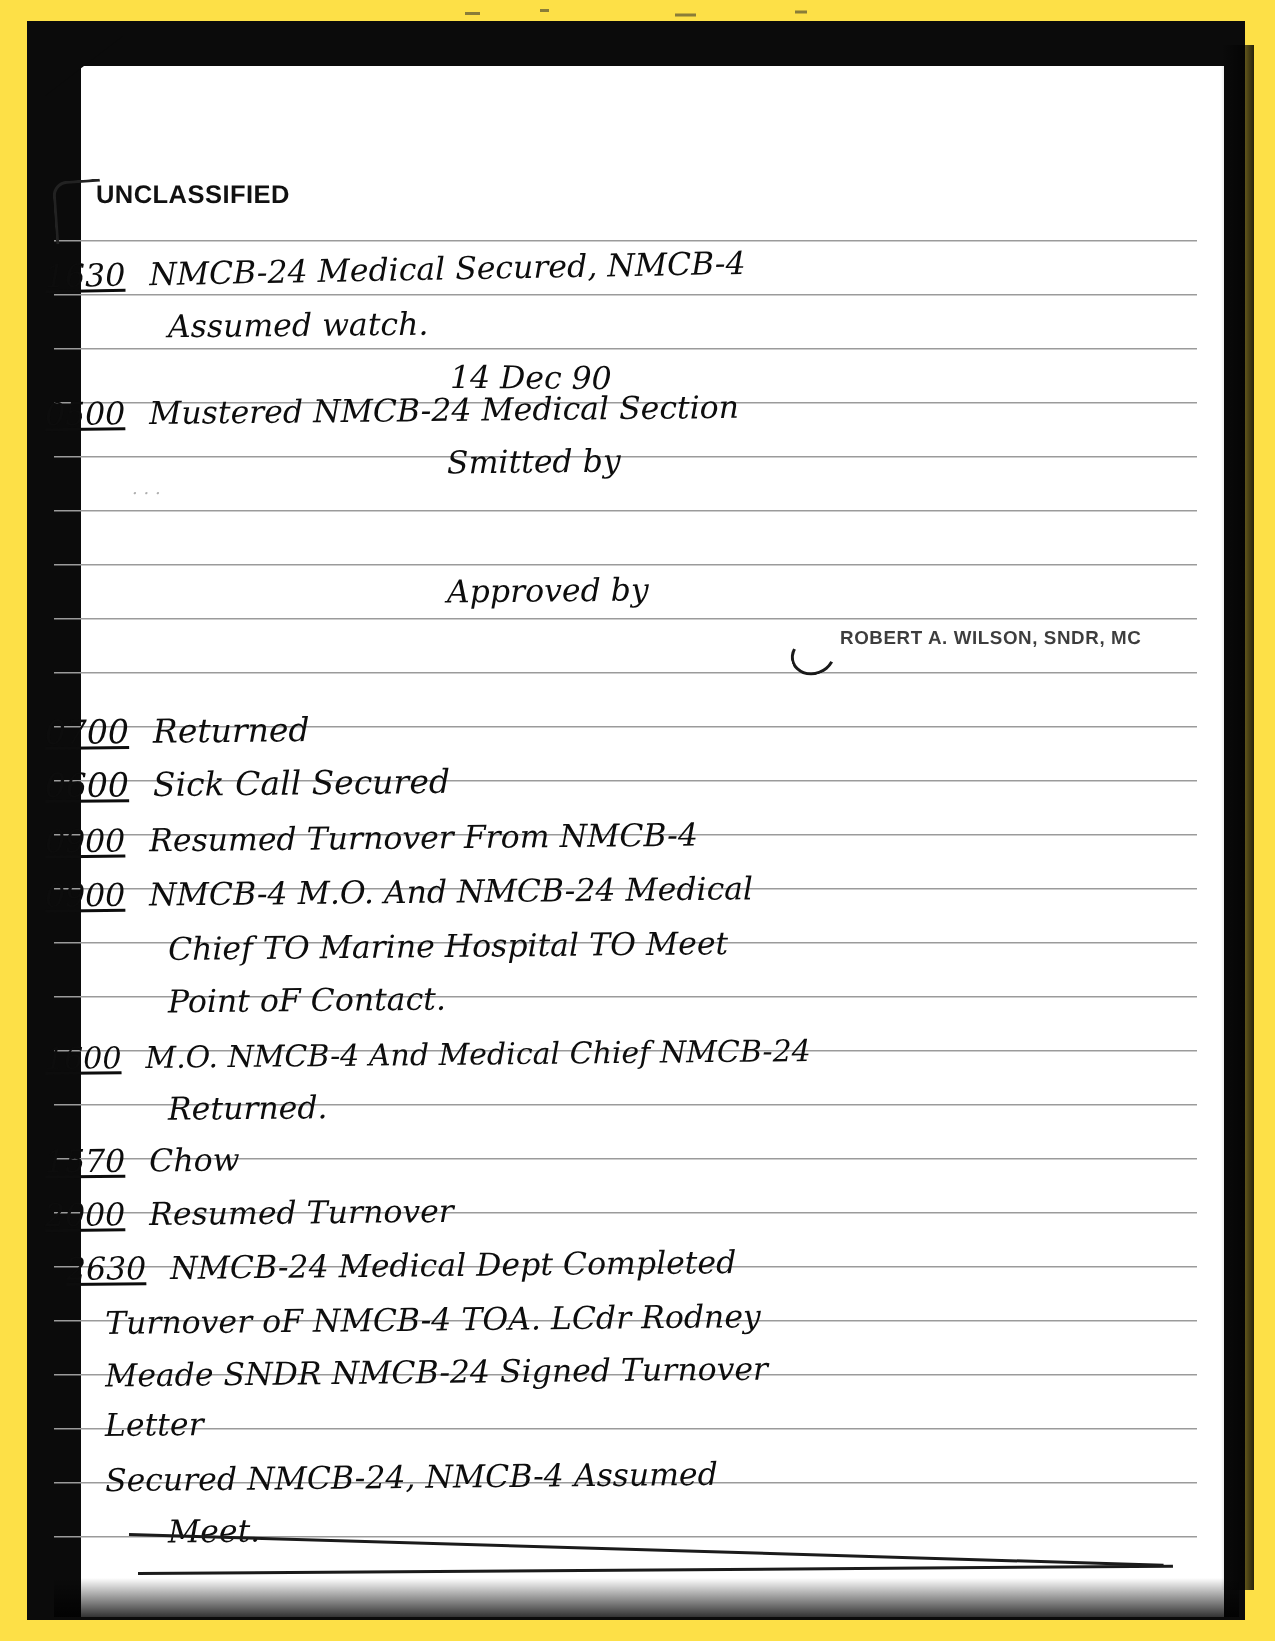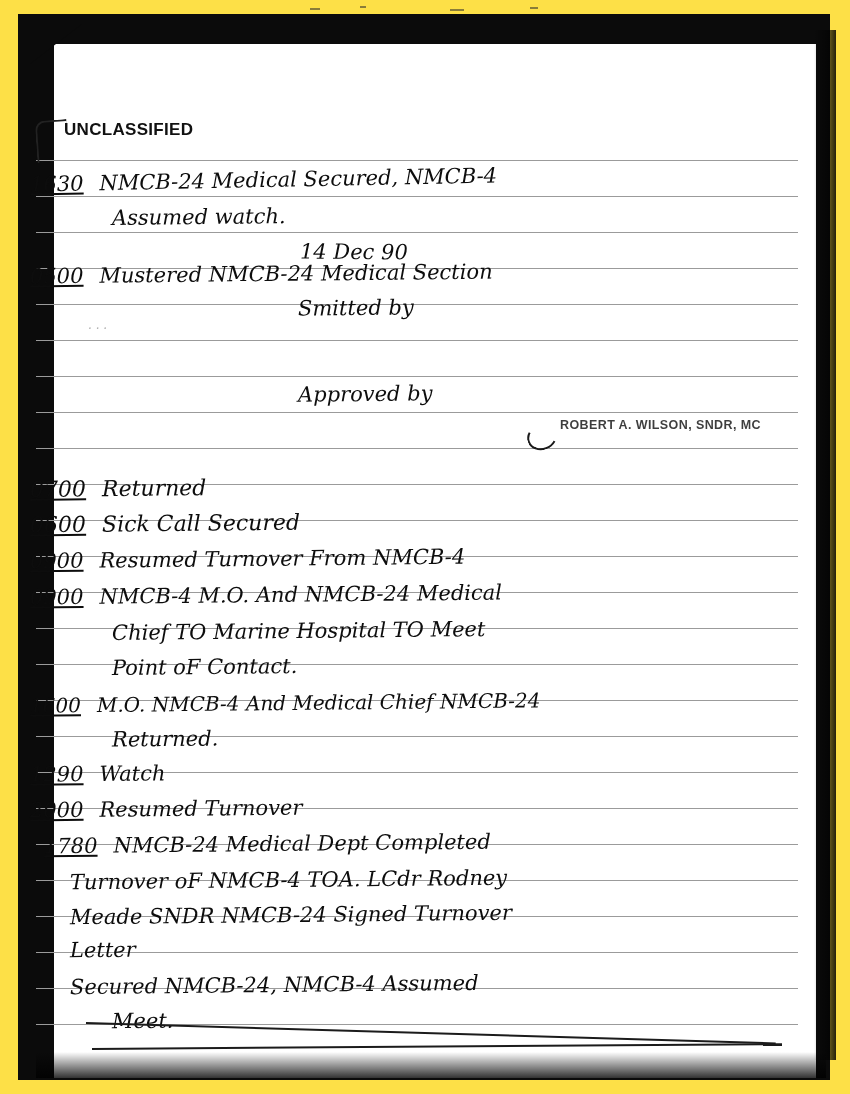--- a/index.html
+++ b/index.html
@@ -316,31 +316,31 @@
   <div class="entry rot-b" style="left:30px; top:691px; font-size:20px;">
     <span class="time">1600</span>
     <span class="body-txt">M.O. NMCB-4 And Medical Chief NMCB-24</span>
   </div>
 
   <div class="entry rot-b" style="left:112px; top:727px; font-size:21px;">
     <span class="body-txt">Returned.</span>
   </div>
 
   <div class="entry rot-b" style="left:30px; top:762px; font-size:21px;">
-    <span class="time">1290</span>
-    <span class="body-txt">Watch</span>
+    <span class="time">1570</span>
+    <span class="body-txt">Chow</span>
   </div>
 
   <div class="entry rot-b" style="left:30px; top:797px; font-size:21px;">
     <span class="time">2000</span>
     <span class="body-txt">Resumed Turnover</span>
   </div>
 
   <div class="entry rot-b" style="left:44px; top:832px; font-size:21px;">
-    <span class="time">1780</span>
+    <span class="time">2630</span>
     <span class="body-txt">NMCB-24 Medical Dept Completed</span>
   </div>
 
   <div class="entry rot-b" style="left:70px; top:868px; font-size:21px;">
     <span class="body-txt">Turnover oF NMCB-4 TOA. LCdr Rodney</span>
   </div>
 
   <div class="entry rot-b" style="left:70px; top:903px; font-size:21px;">
     <span class="body-txt">Meade SNDR NMCB-24 Signed Turnover</span>
   </div>

